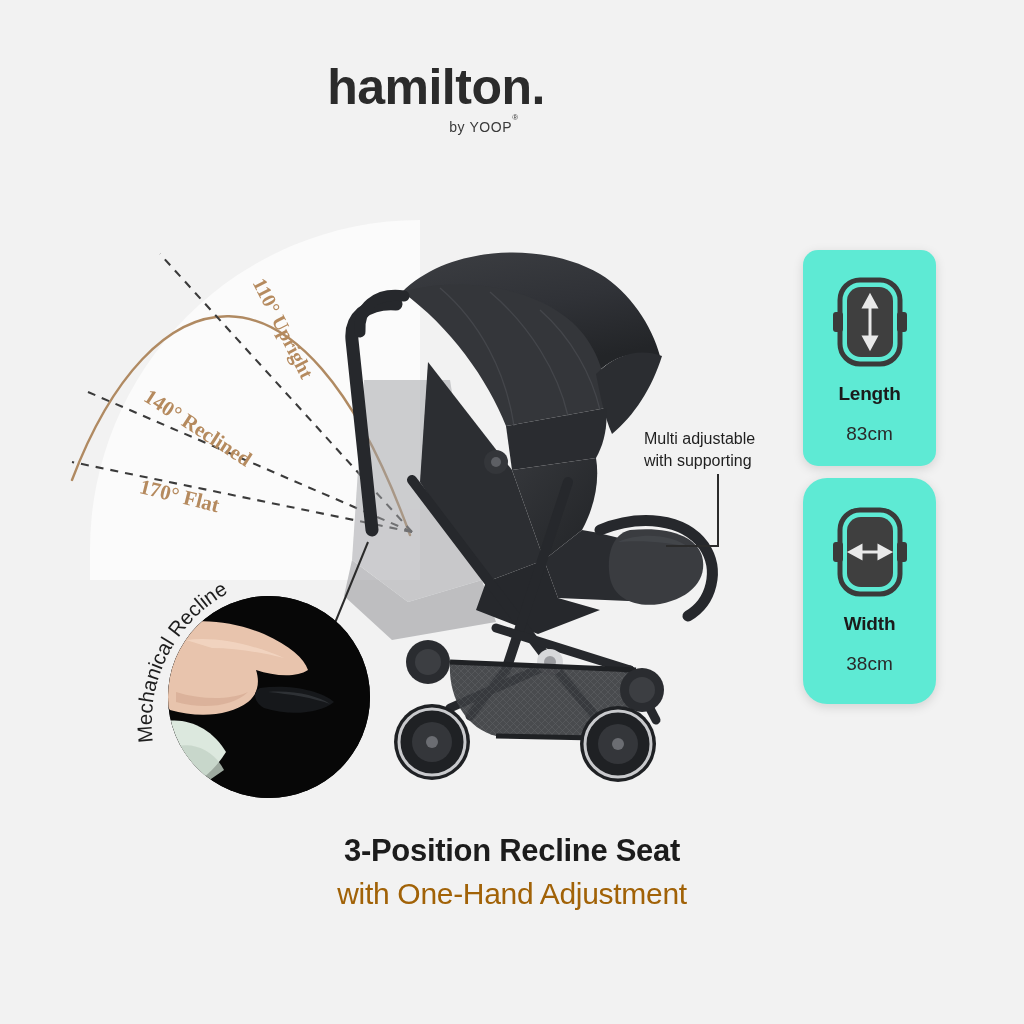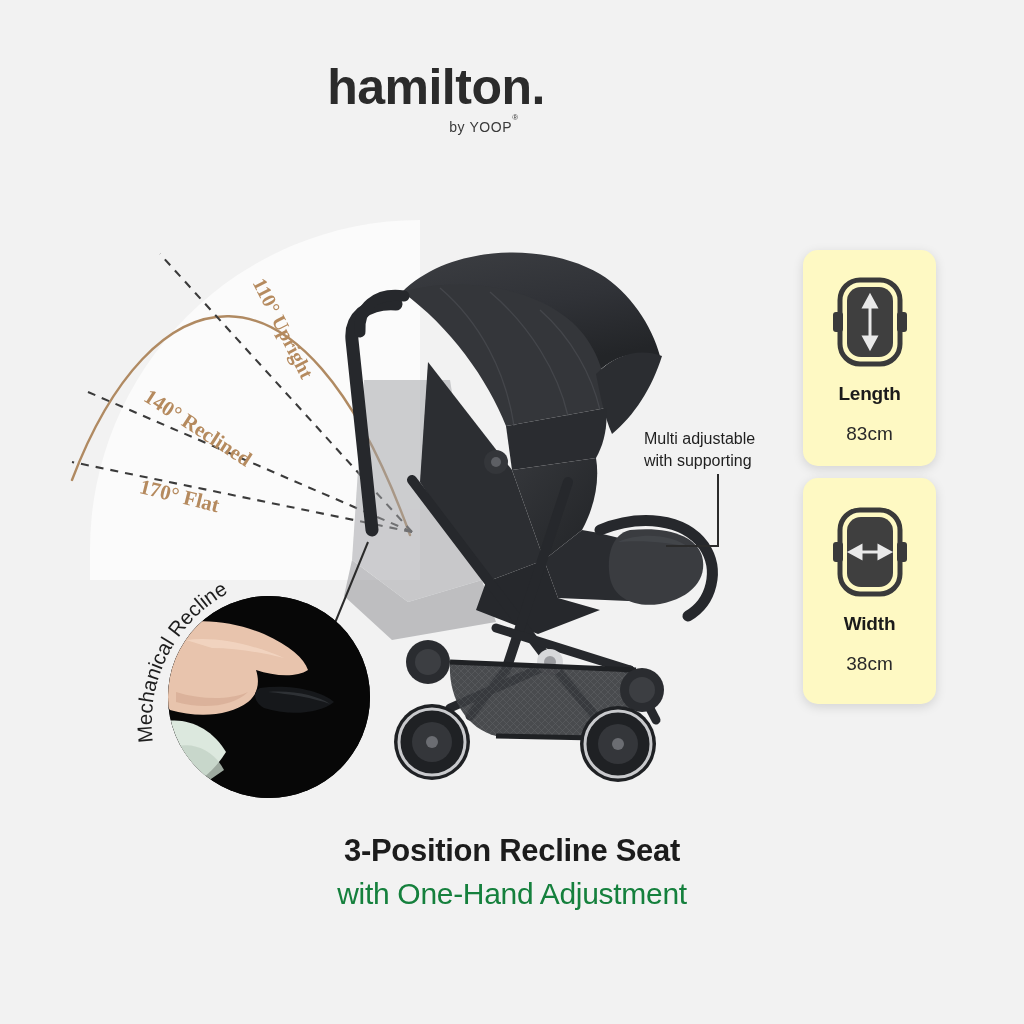--- a/index.html
+++ b/index.html
@@ -91,28 +91,28 @@
     color: #1f1f1f;
     line-height: 1.35;
     white-space: nowrap;
   }
 
   
   .spec-card {
     position: absolute;
     width: 133px;
     border-radius: 15px;
-    background: #fef9c3;
+    background: #5eead4;
     box-shadow: 0 3px 11px rgba(0,0,0,0.13);
     display: flex;
     flex-direction: column;
     align-items: center;
   }
   #card-length { left: 803px; top: 250px; height: 192px; padding-top: 24px; }
-  #card-width  { left: 803px; top: 478px; height: 200px; padding-top: 26px; }
+  #card-width  { left: 803px; top: 478px; height: 200px; padding-top: 26px; border-radius: 24px; }
   .spec-title {
     font-size: 19px;
     font-weight: bold;
     color: #1b1b1b;
     margin-top: 13px;
     letter-spacing: -0.2px;
   }
   .spec-value {
     font-size: 19px;
     color: #2a2a2a;
@@ -128,21 +128,21 @@
   }
   #caption-main {
     font-size: 31px;
     font-weight: bold;
     color: #1c1c1c;
     letter-spacing: -0.3px;
   }
   #caption-sub {
     margin-top: 8px;
     font-size: 30px;
-    color: #15803d;
+    color: #a16207;
     letter-spacing: -0.3px;
   }
 </style>
 </head>
 <body>
 
 <div id="page">
 
   <div id="brand">
     <div id="brand-word">hamilton.</div>

